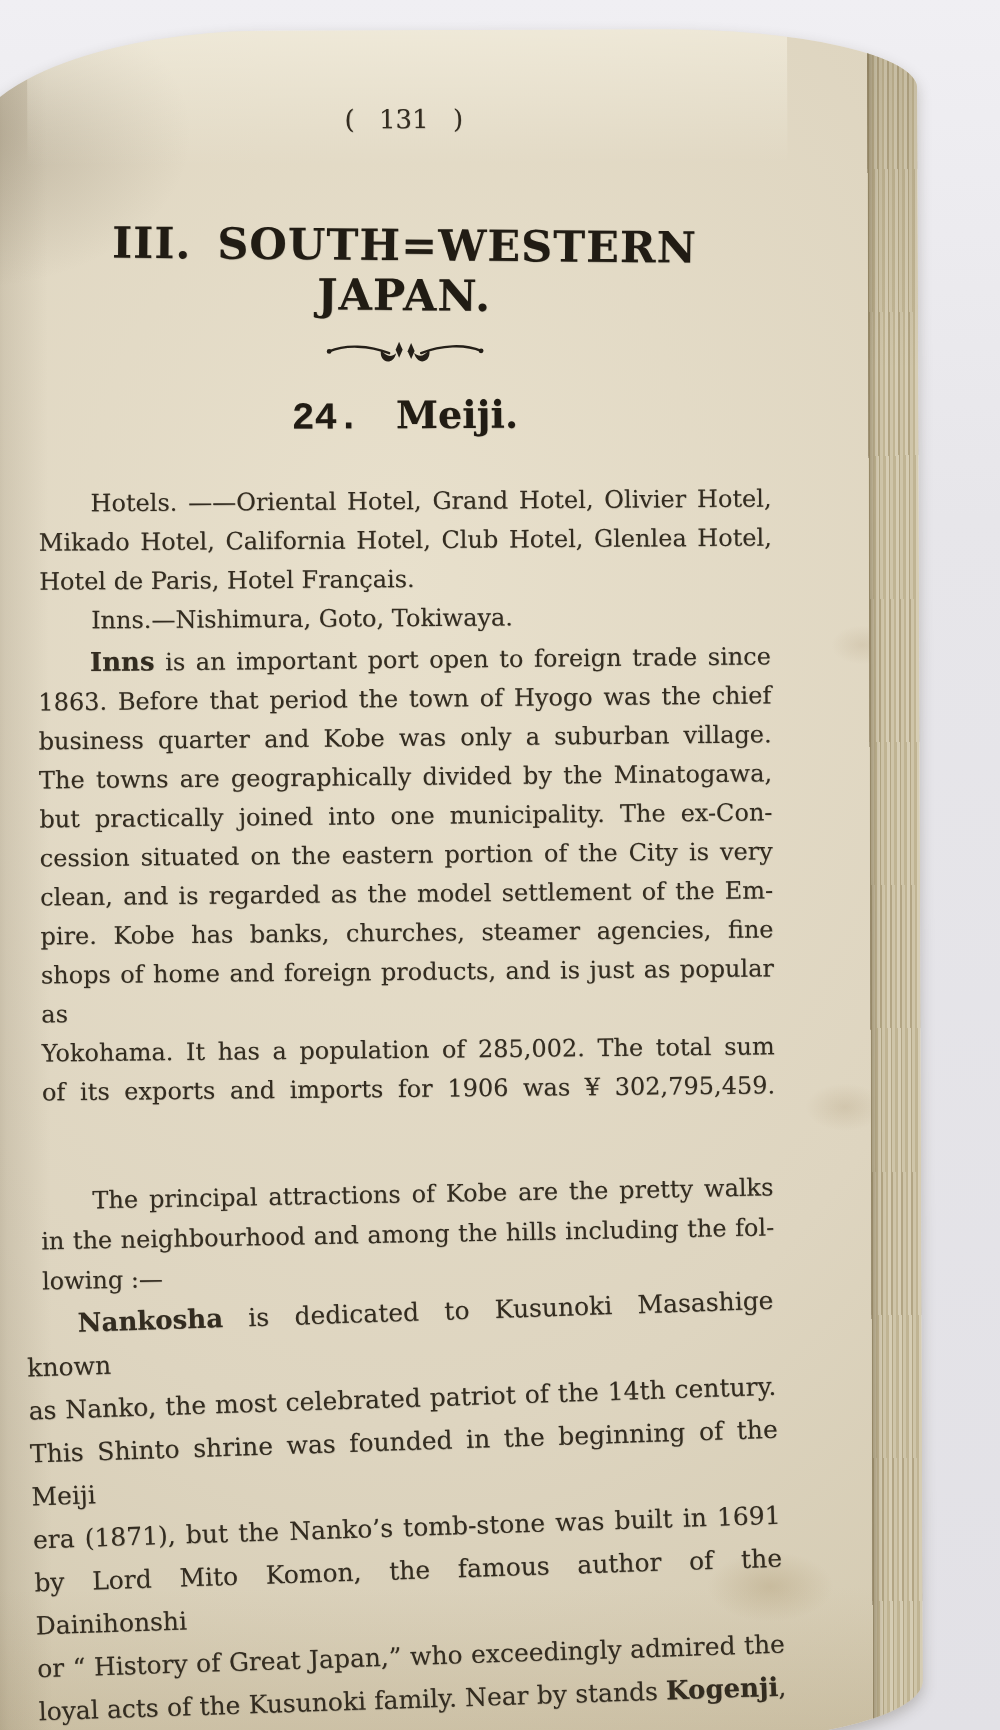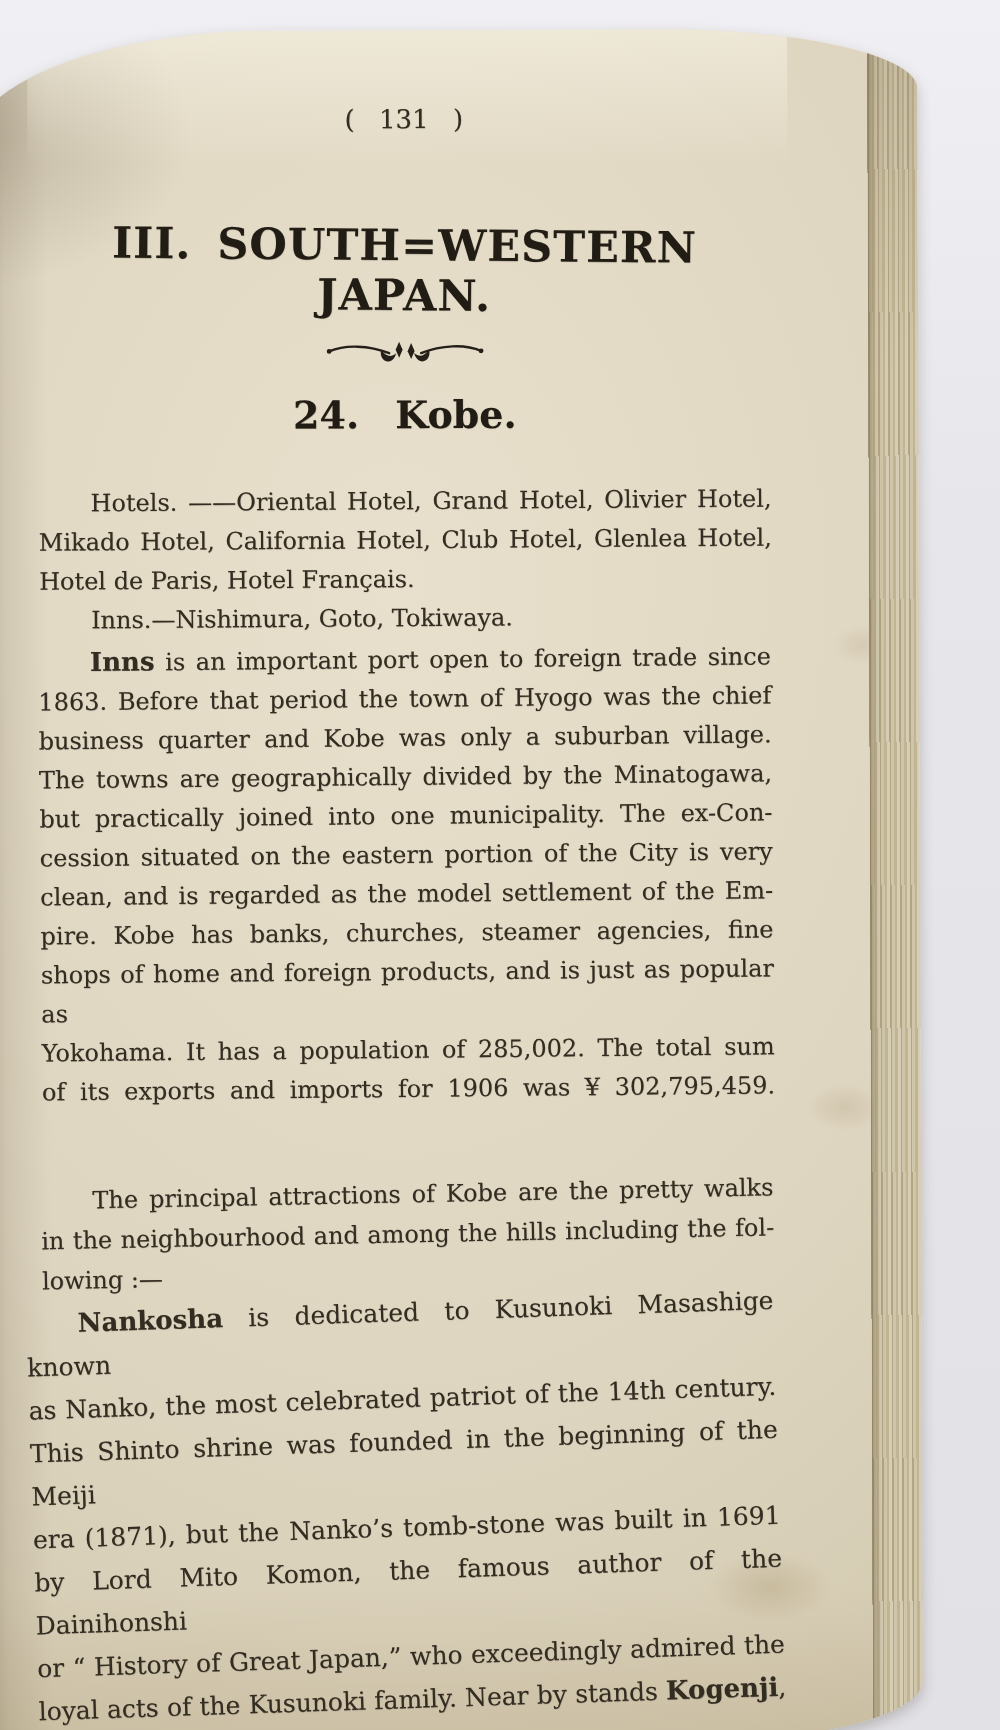--- a/index.html
+++ b/index.html
@@ -42,21 +42,21 @@
         #d6cdb4 7px, #d6cdb4 10px);
     box-shadow:inset 8px 0 10px -5px rgba(100,85,55,0.55);
   }
   
   .txt{position:absolute;color:#332c20;text-shadow:0.3px 0.4px 0.8px rgba(46,41,32,0.40);}
   .centered{left:70px;width:733px;text-align:center;}
   #page-number{top:74px;font-size:26px;word-spacing:16px;}
   #section-title{top:190px;font-size:43px;font-weight:bold;letter-spacing:1px;word-spacing:10px;color:#211c14;transform:rotate(0.7deg);}
   #ornament{top:308px;}
   #chapter-title{top:362px;font-size:38px;font-weight:bold;color:#211c14;}
-  #chapter-title .chap-num{margin-right:36px;}
+  #chapter-title .chap-num{margin-right:36px;font-family:Liberation Mono, monospace;}
   .para{position:absolute;left:70px;width:733px;font-size:24px;line-height:39px;}
   .line{text-align:justify;text-align-last:justify;}
   .line.last{text-align-last:left;}
   .line.first{text-indent:52px;}
   .lead{font-weight:bold;font-size:26px;}
   #hotels-para{top:452px;transform:rotate(-0.2deg);}
   #inns-para{top:569px;transform:rotate(-0.2deg);}
   #kobe-para{top:612px;transform:rotate(-0.35deg);transform-origin:left center;}
   #attractions-para{top:1150px;line-height:40px;transform:rotate(-0.9deg);transform-origin:left center;}
   #nankosha-para{top:1272px;left:60px;width:748px;font-size:25px;line-height:43px;transform:rotate(-1.7deg);transform-origin:left center;}
@@ -81,21 +81,21 @@
         <path d="M6 13 C 22 6, 46 7, 66 15" fill="none" stroke-width="2.4" stroke-linecap="round"></path>
         <path d="M58 12 c 6 7, 10 7, 15 3 c -2 8, -8 10, -12 7 c -3 -2, -4 -7, -3 -10 z" stroke="none"></path>
       </g>
       <use href="#orn-half" transform="matrix(-1 0 0 1 164 0)"></use>
       <polygon points="76,3.5 79.5,11.5 76,19.5 72.5,11.5" stroke="none"></polygon>
       <polygon points="88,5 91.5,13 88,21 84.5,13" stroke="none"></polygon>
     </svg>
   </div>
 
   <div id="chapter-title" class="txt centered">
-    <span class="chap-num">24.</span><span>Kobe.</span>
+    <span class="chap-num">24.</span><span>Meiji.</span>
   </div>
 
   <div id="hotels-para" class="txt para">
     <div class="line first">Hotels. ——Oriental Hotel, Grand Hotel, Olivier Hotel,</div>
     <div class="line">Mikado Hotel, California Hotel, Club Hotel, Glenlea Hotel,</div>
     <div class="line last">Hotel de Paris, Hotel Français.</div>
   </div>
 
   <div id="inns-para" class="txt para">
     <div class="line first last">Inns.—Nishimura, Goto, Tokiwaya.</div>

